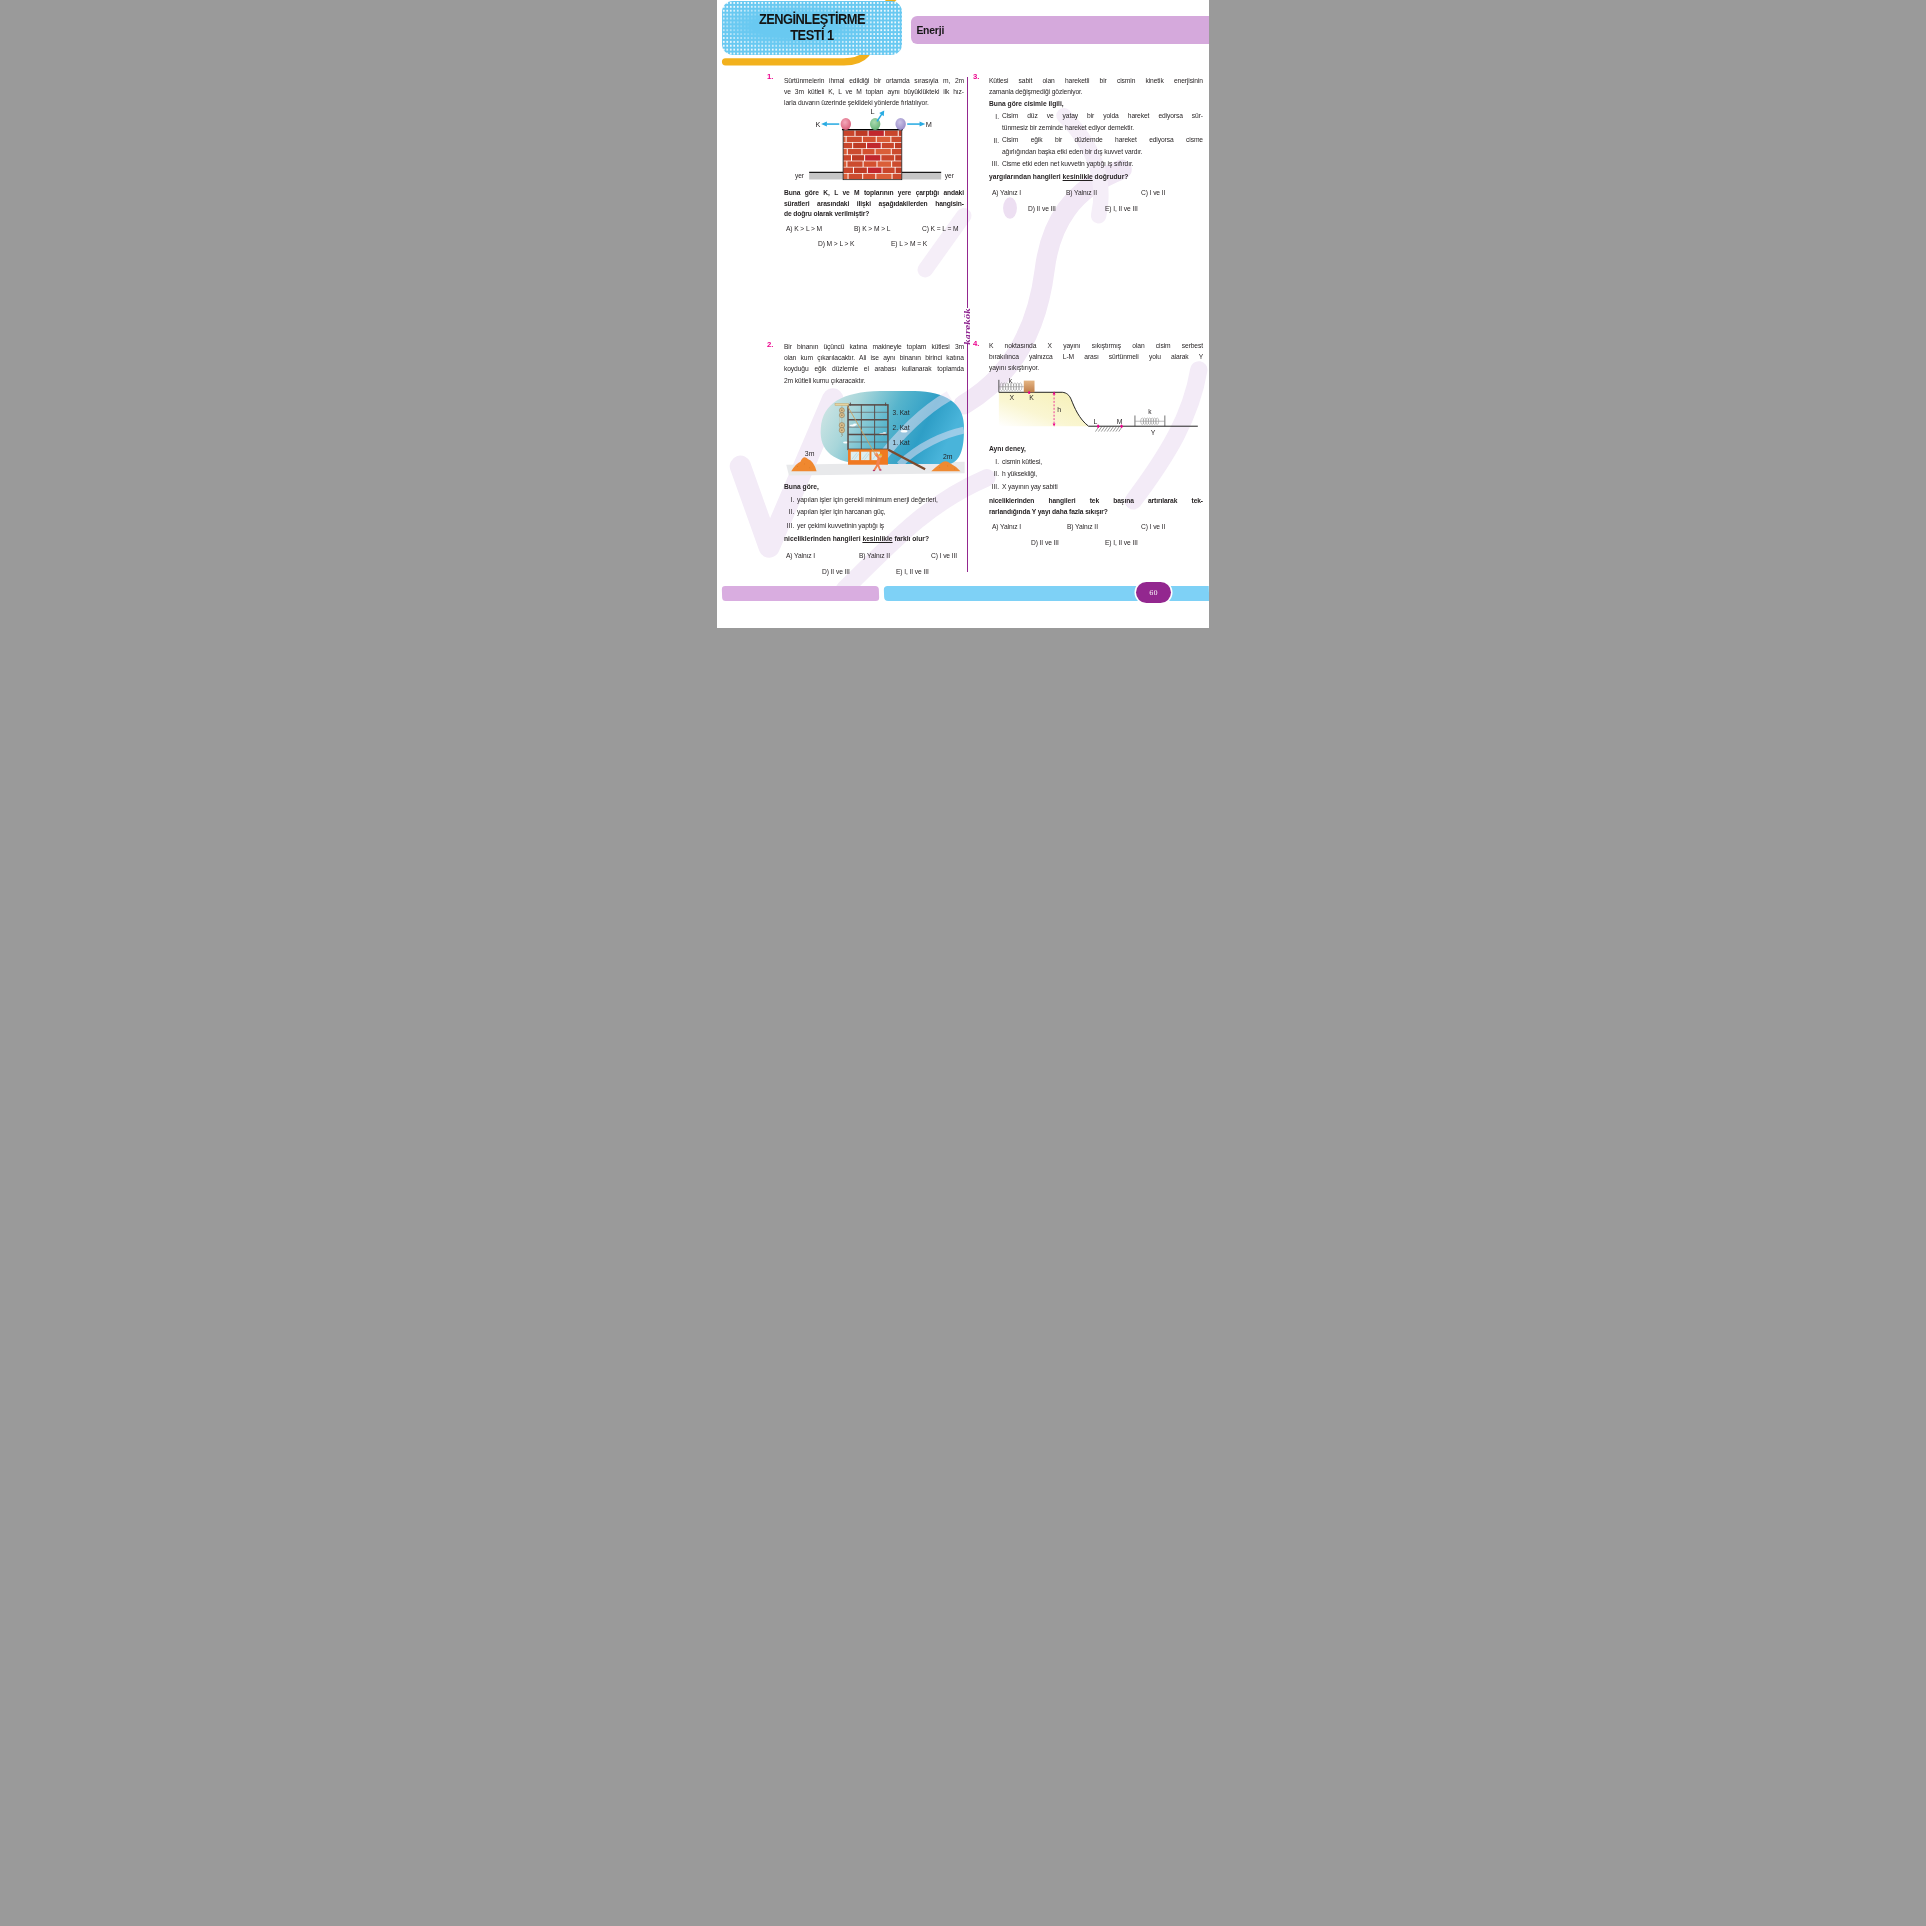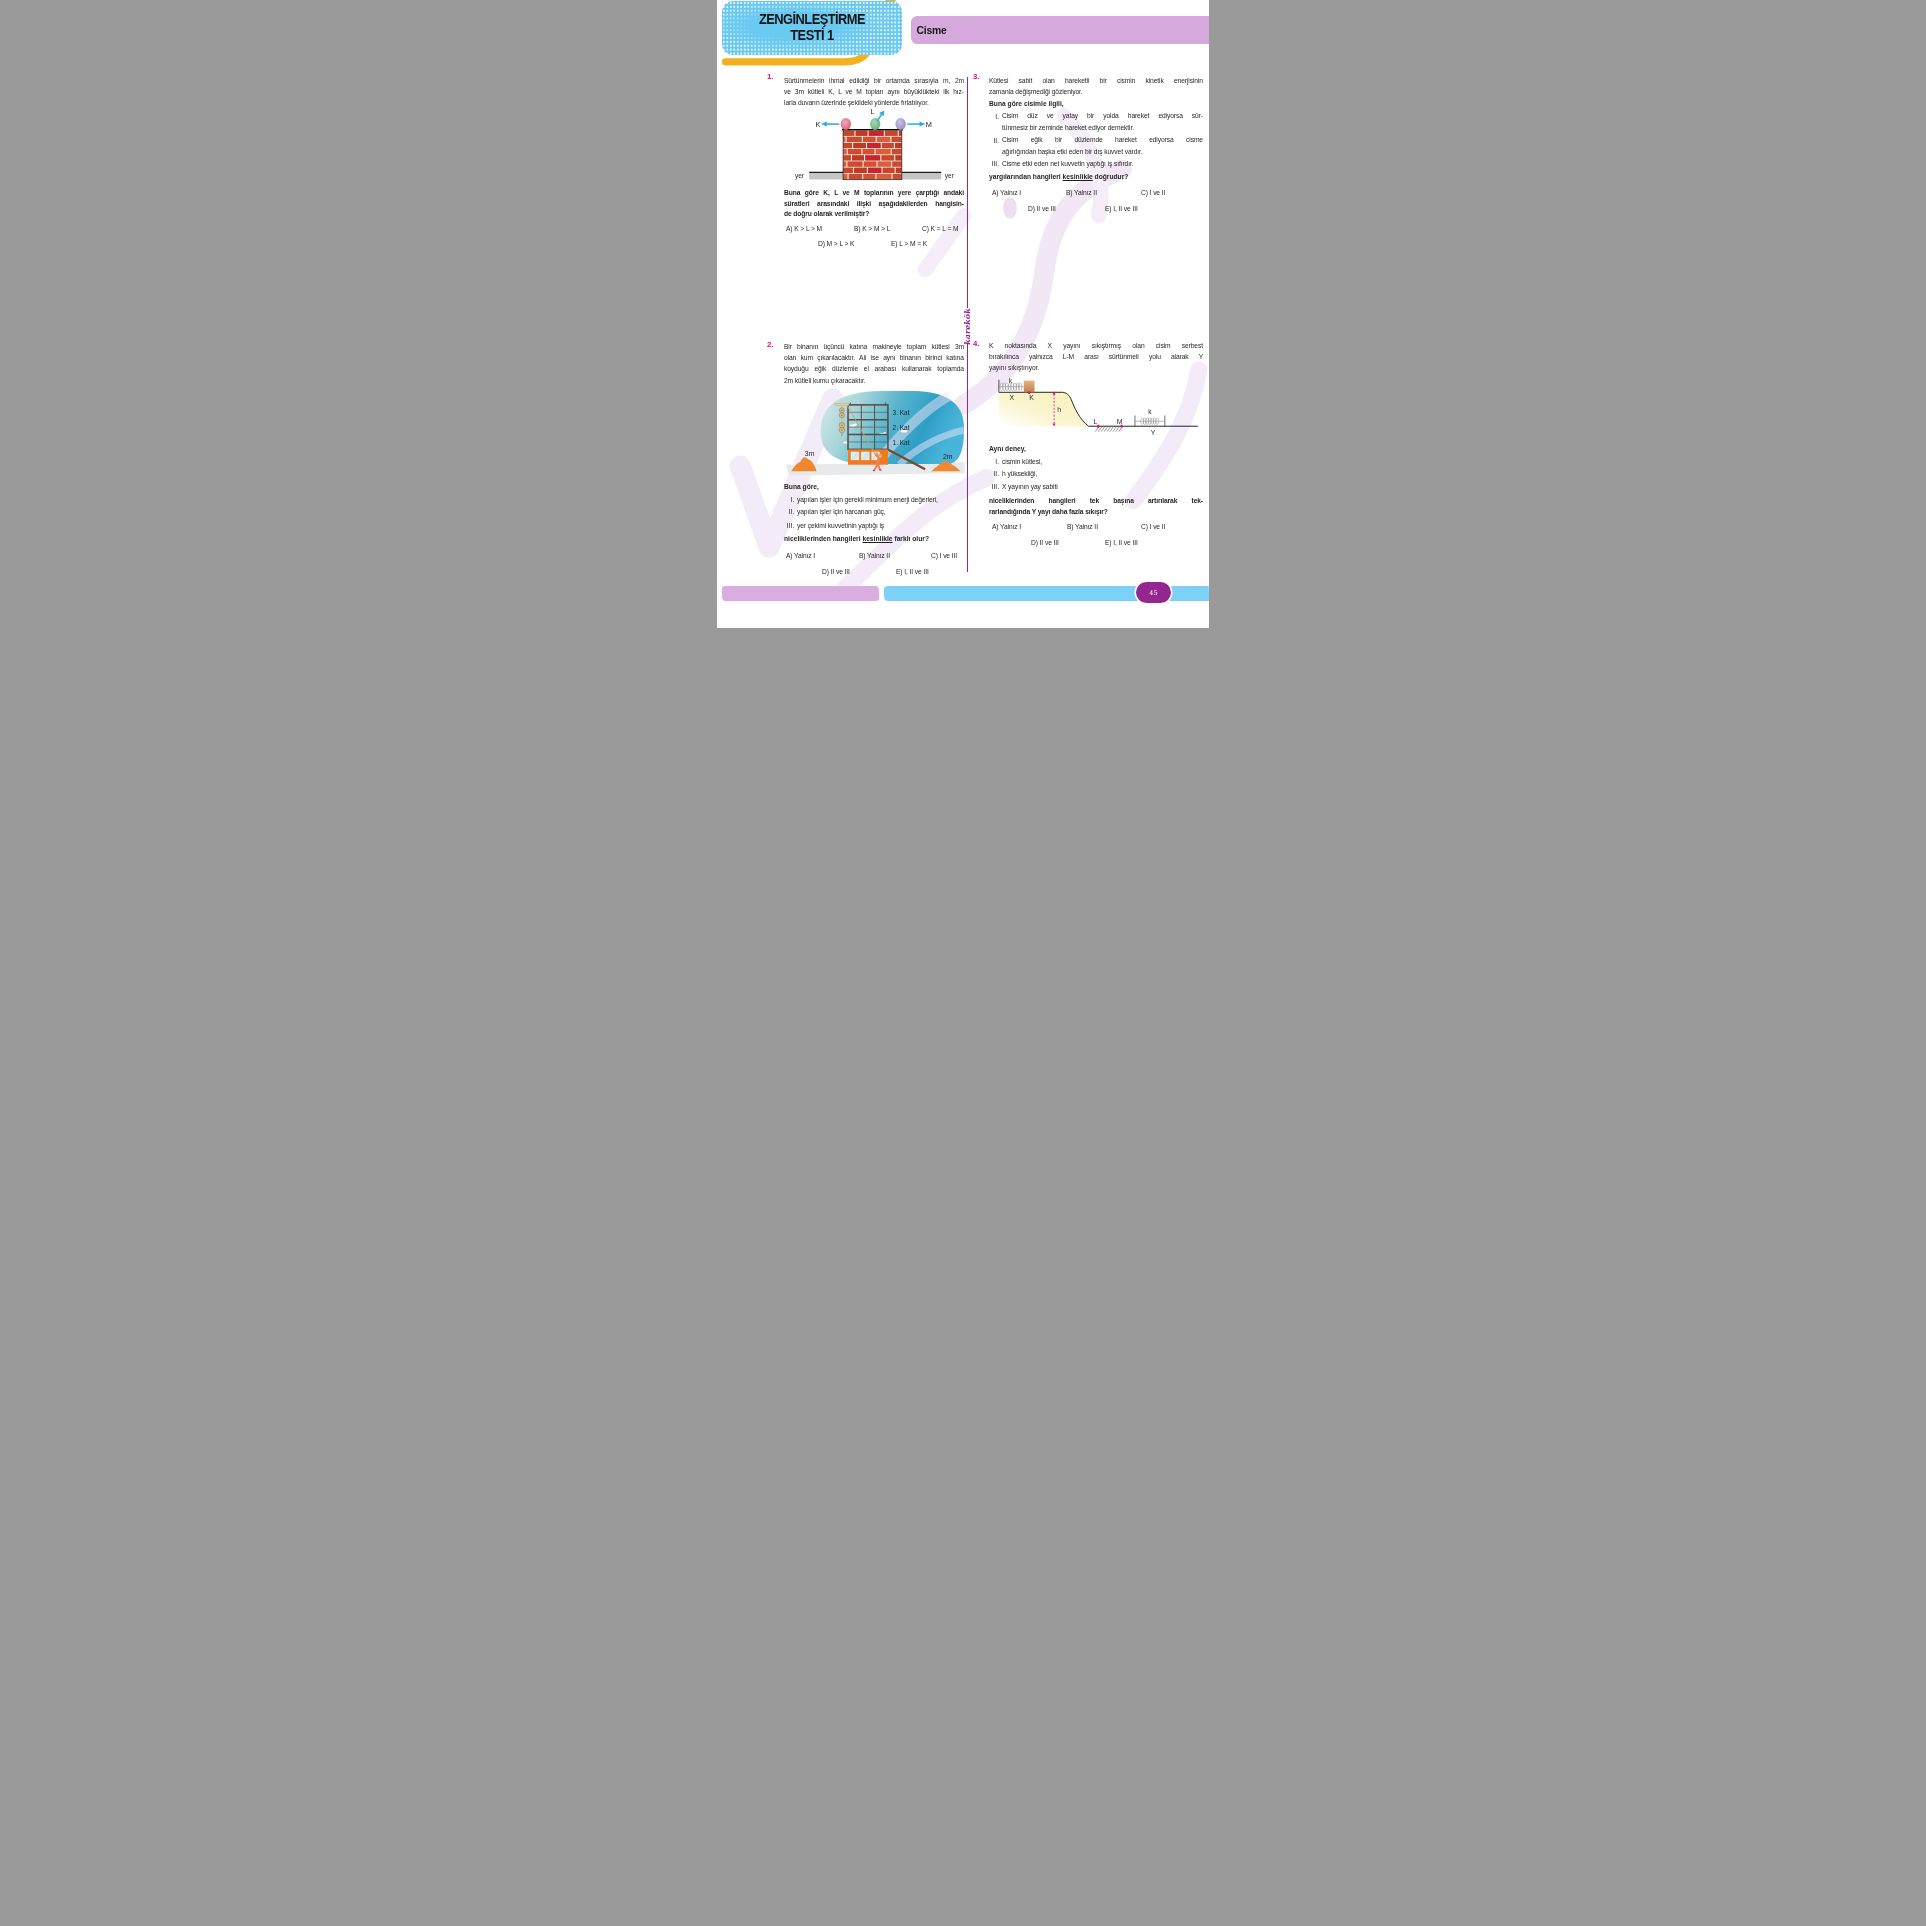--- a/index.html
+++ b/index.html
@@ -67,21 +67,21 @@
 
     <svg class="abs" style="left:0;top:0" width="200" height="73" viewBox="0 0 520 190">
       <path d="M 22 161 L 330 161 C 392 161 398 128 410 84 C 420 46 432 14 462 -8" fill="none" stroke="#F2B11D" stroke-width="19" stroke-linecap="round"></path>
     </svg>
     <div class="abs bluebox"></div>
     <div class="abs title">
       <div>ZENGİNLEŞTİRME</div>
       <div>TESTİ 1</div>
     </div>
     <div class="abs topicbox">
-      <span class="topic">Cisme</span>
+      <span class="topic">Enerji</span>
     </div>
 
     <div class="abs divider" style="left:250px;top:77px;height:231px"></div>
     <div class="abs divider" style="left:250px;top:344px;height:228px"></div>
     <div class="abs brand">karekök</div>
 
     <div class="qnum" style="left:50px;top:73px">1.</div>
     <div class="abs" style="left:67px;top:75px;width:180px">
       <div class="pline jl">Sürtünmelerin ihmal edildiği bir ortamda sırasıyla m, 2m</div>
       <div class="pline jl">ve 3m kütleli K, L ve M topları aynı büyüklükteki ilk hız-</div>
@@ -454,18 +454,18 @@
     </div>
     <span class="opt" style="left:275px;top:523px">A) Yalnız I</span>
     <span class="opt" style="left:350px;top:523px">B) Yalnız II</span>
     <span class="opt" style="left:424px;top:523px">C) I ve II</span>
     <span class="opt" style="left:314px;top:539px">D) II ve III</span>
     <span class="opt" style="left:388px;top:539px">E) I, II ve III</span>
 
     <div class="abs fbar" style="left:5.4px;width:157px;background:#D9ADE0"></div>
     <div class="abs fbar" style="left:167px;width:325px;background:#7ED1F6;border-radius:3.9px 0 0 3.9px"></div>
     <div class="abs badge">
-      <span>45</span>
+      <span>60</span>
     </div>
 
   </div>
 </div>
 
 
 </body></html>

